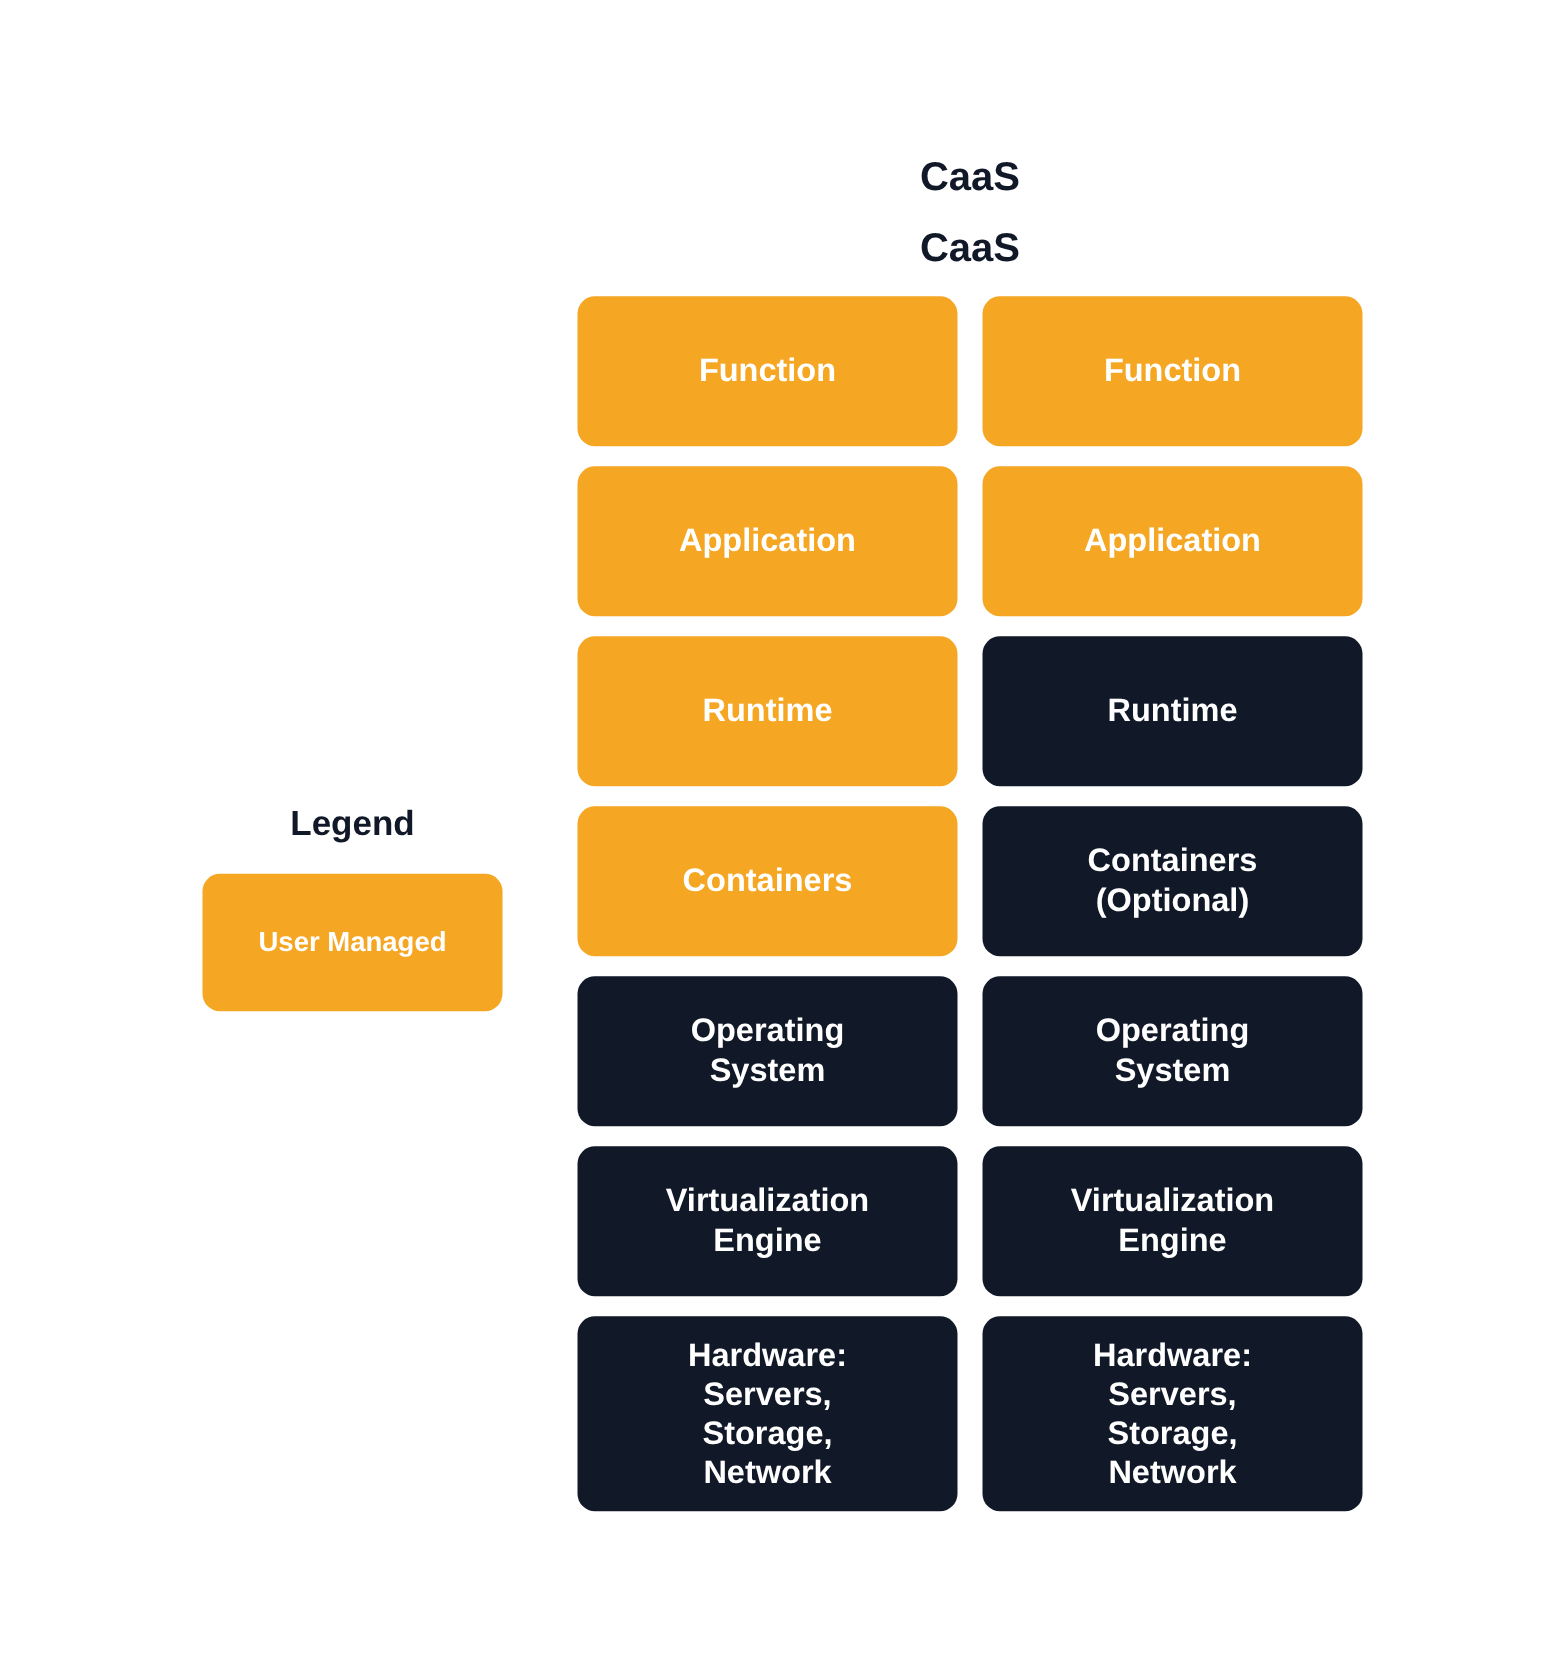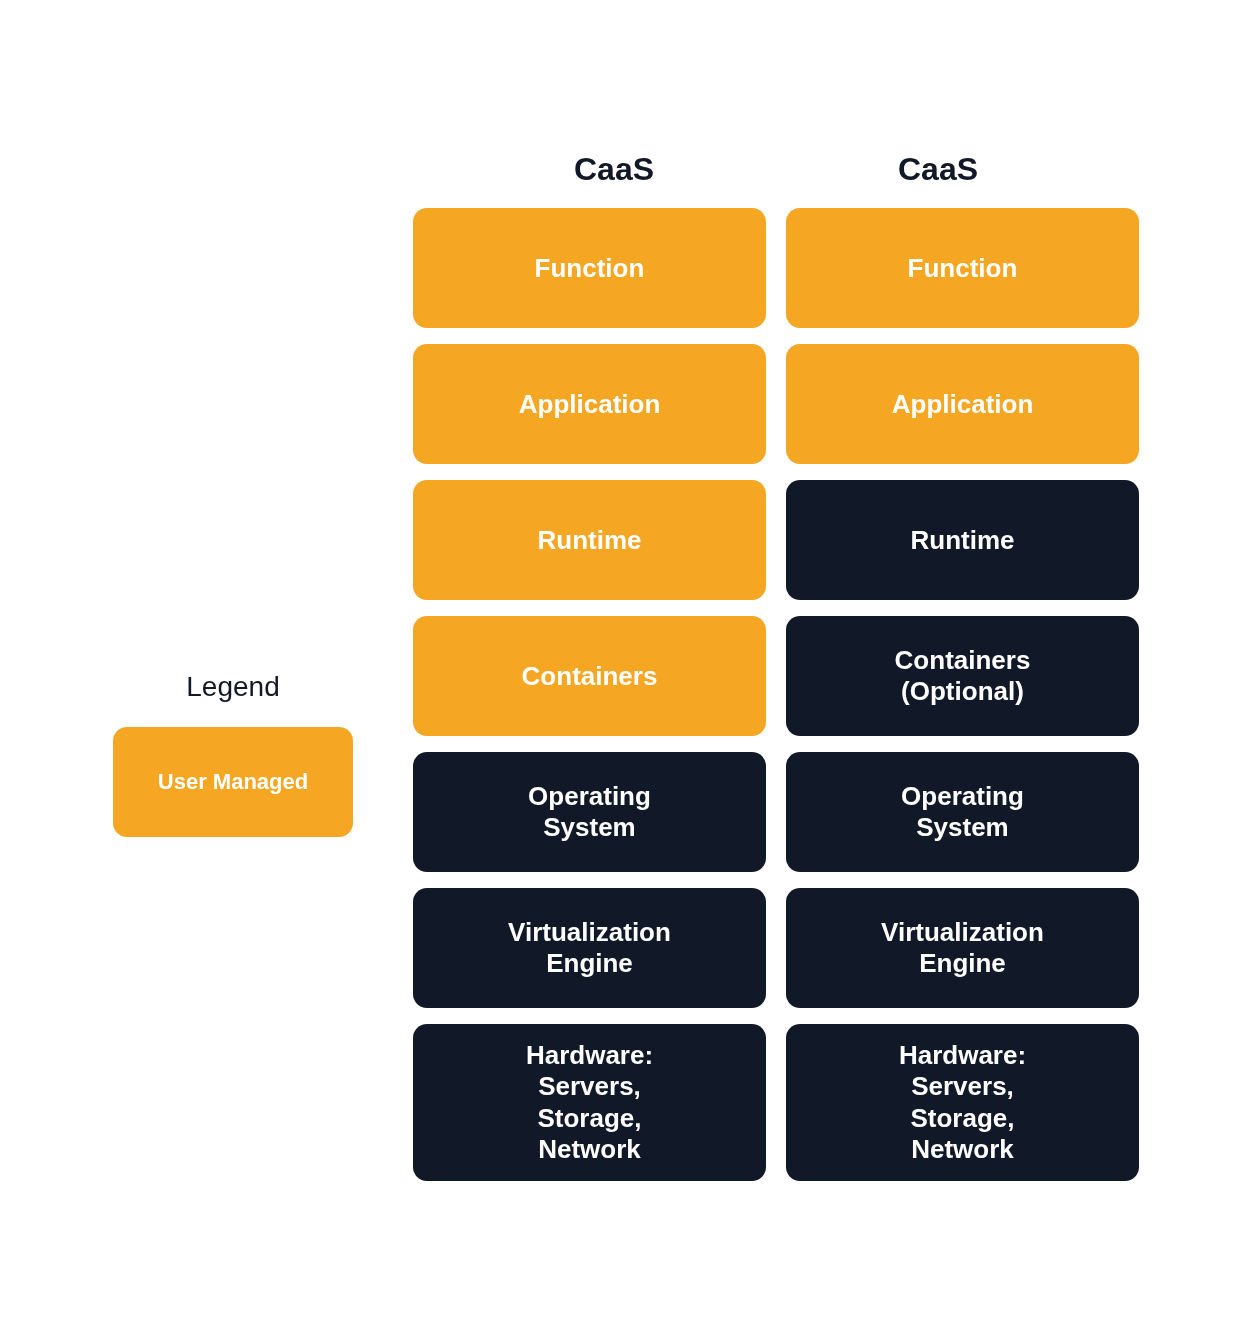--- a/index.html
+++ b/index.html
@@ -39,21 +39,21 @@
       display: flex;
       flex-direction: column;
       align-items: center;
       gap: 16px;
       margin-top: 520px;
       min-width: 240px;
     }
 
     .legend-title {
       font-size: 28px;
-      font-weight: 400;
+      font-weight: 700;
       color: #111827;
       margin-bottom: 8px;
     }
 
     .legend-box {
       width: 240px;
       height: 110px;
       border-radius: 14px;
       display: flex;
       align-items: center;
@@ -74,21 +74,21 @@
     }
 
     .grid-section {
       display: flex;
       flex-direction: column;
       align-items: center;
     }
 
     .column-headers {
       display: flex;
-      flex-direction: row;
+      flex-direction: column;
       gap: 20px;
       margin-bottom: 20px;
     }
 
     .column-header {
       width: 304px;
       text-align: center;
       font-size: 32px;
       font-weight: 900;
       color: #111827;
@@ -100,21 +100,21 @@
       gap: 16px;
     }
 
     .grid-row {
       display: flex;
       flex-direction: row;
       gap: 20px;
     }
 
     .cell {
-      width: 353px;
+      width: 304px;
       min-height: 120px;
       border-radius: 14px;
       display: flex;
       align-items: center;
       justify-content: center;
       font-size: 26px;
       font-weight: 900;
       color: #ffffff;
       text-align: center;
       padding: 16px;

